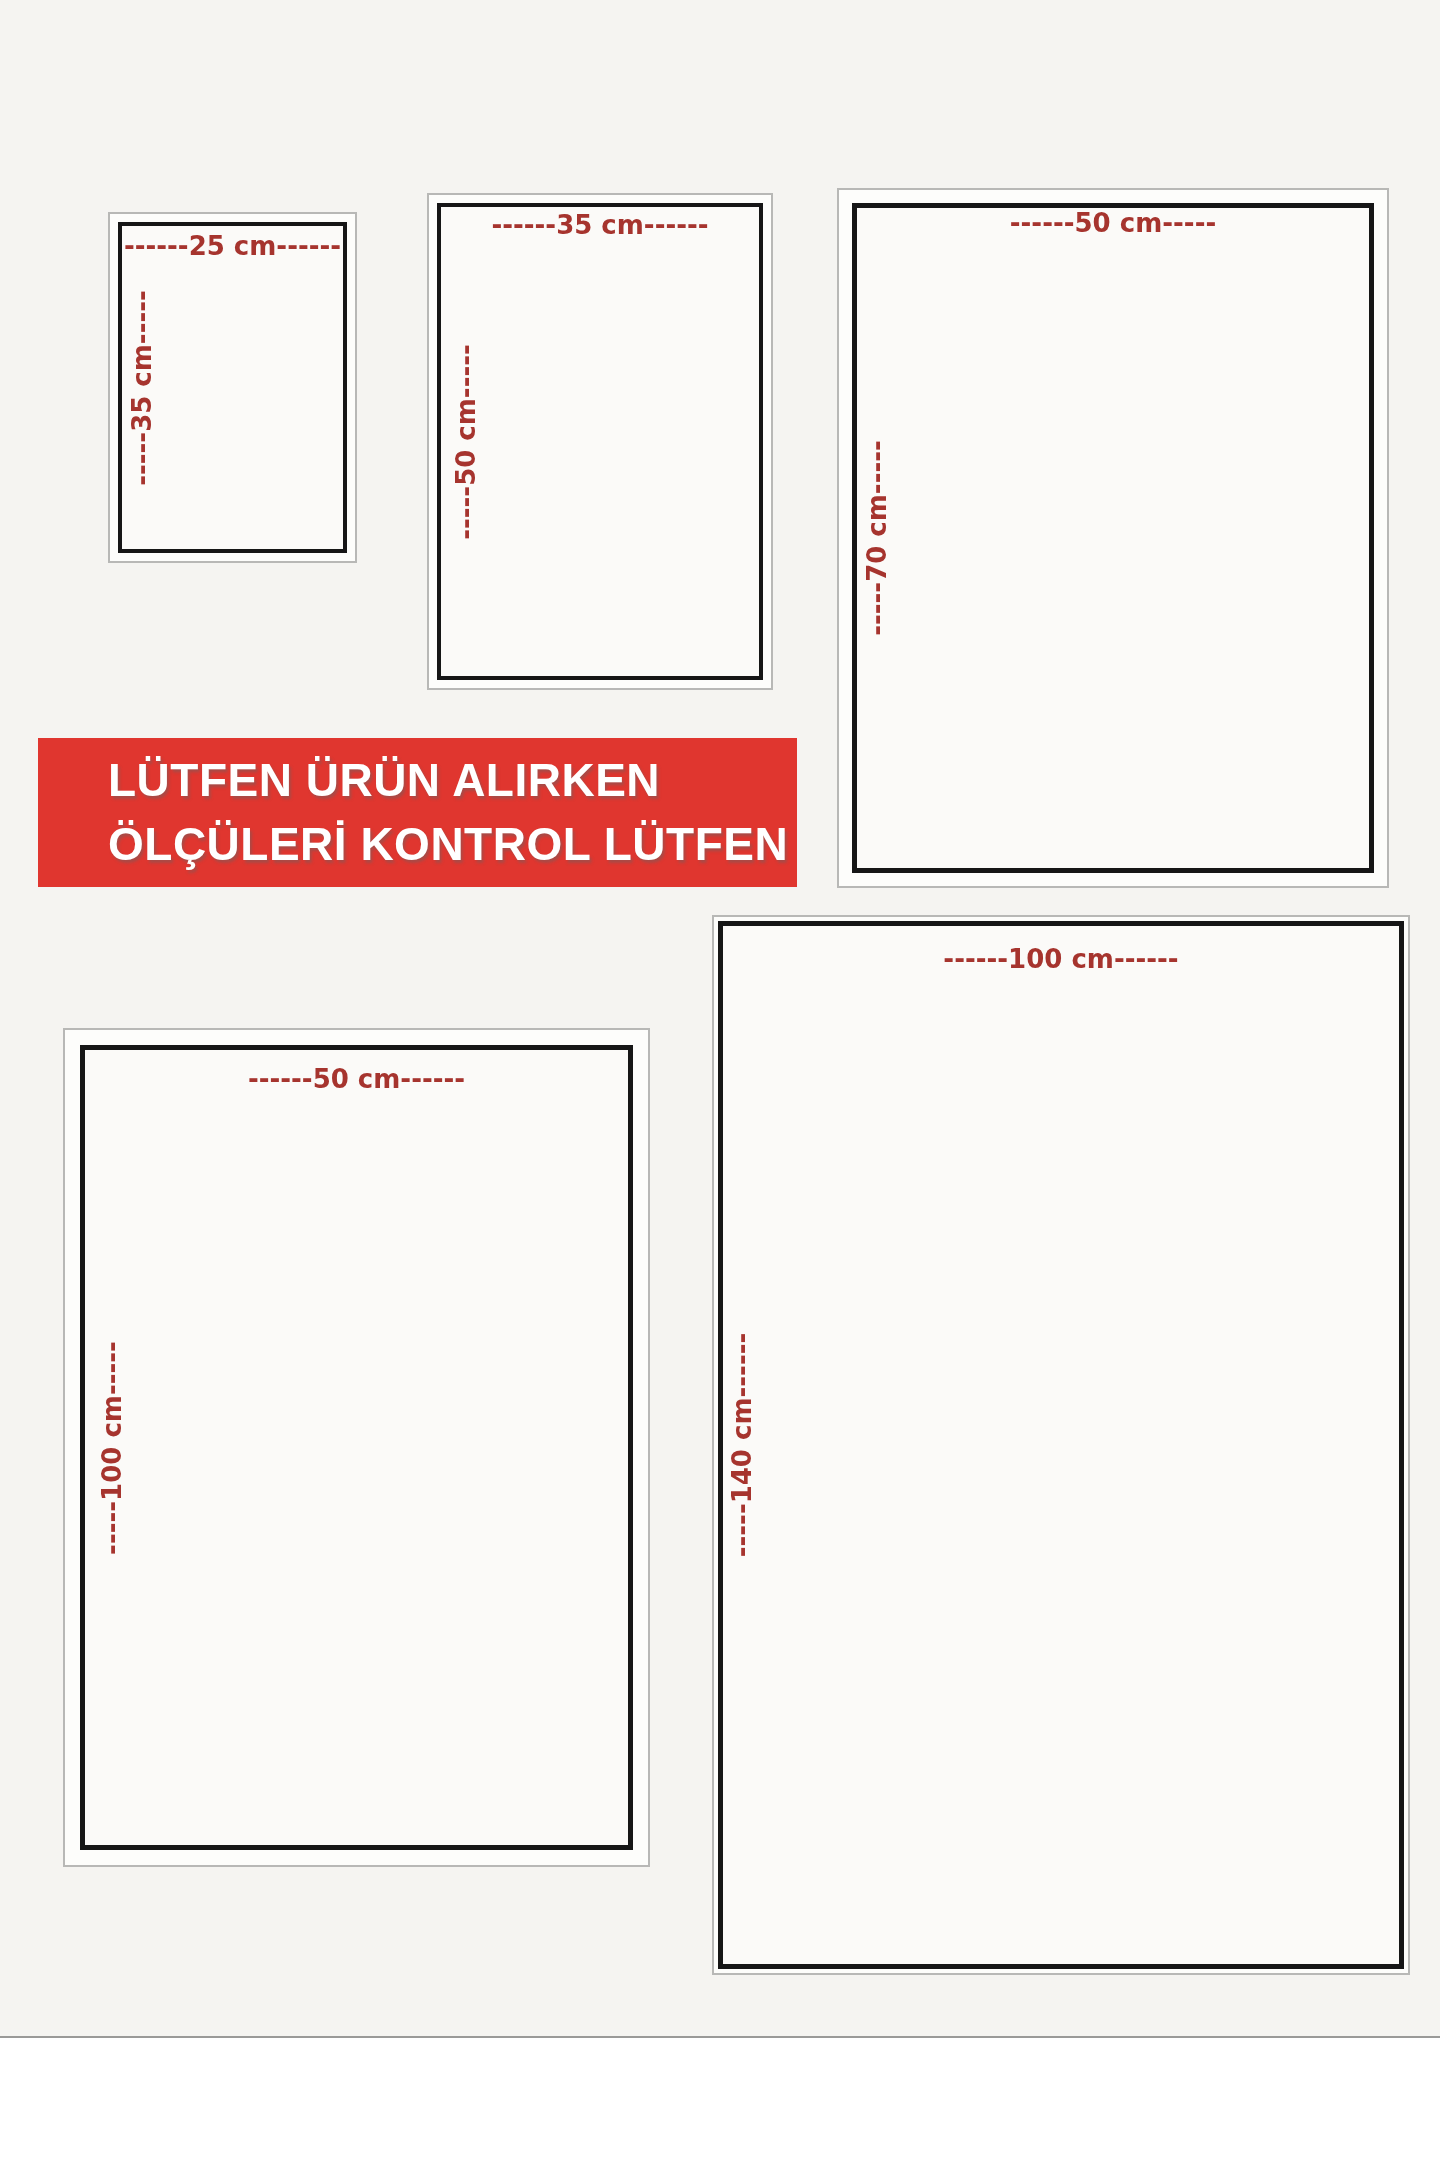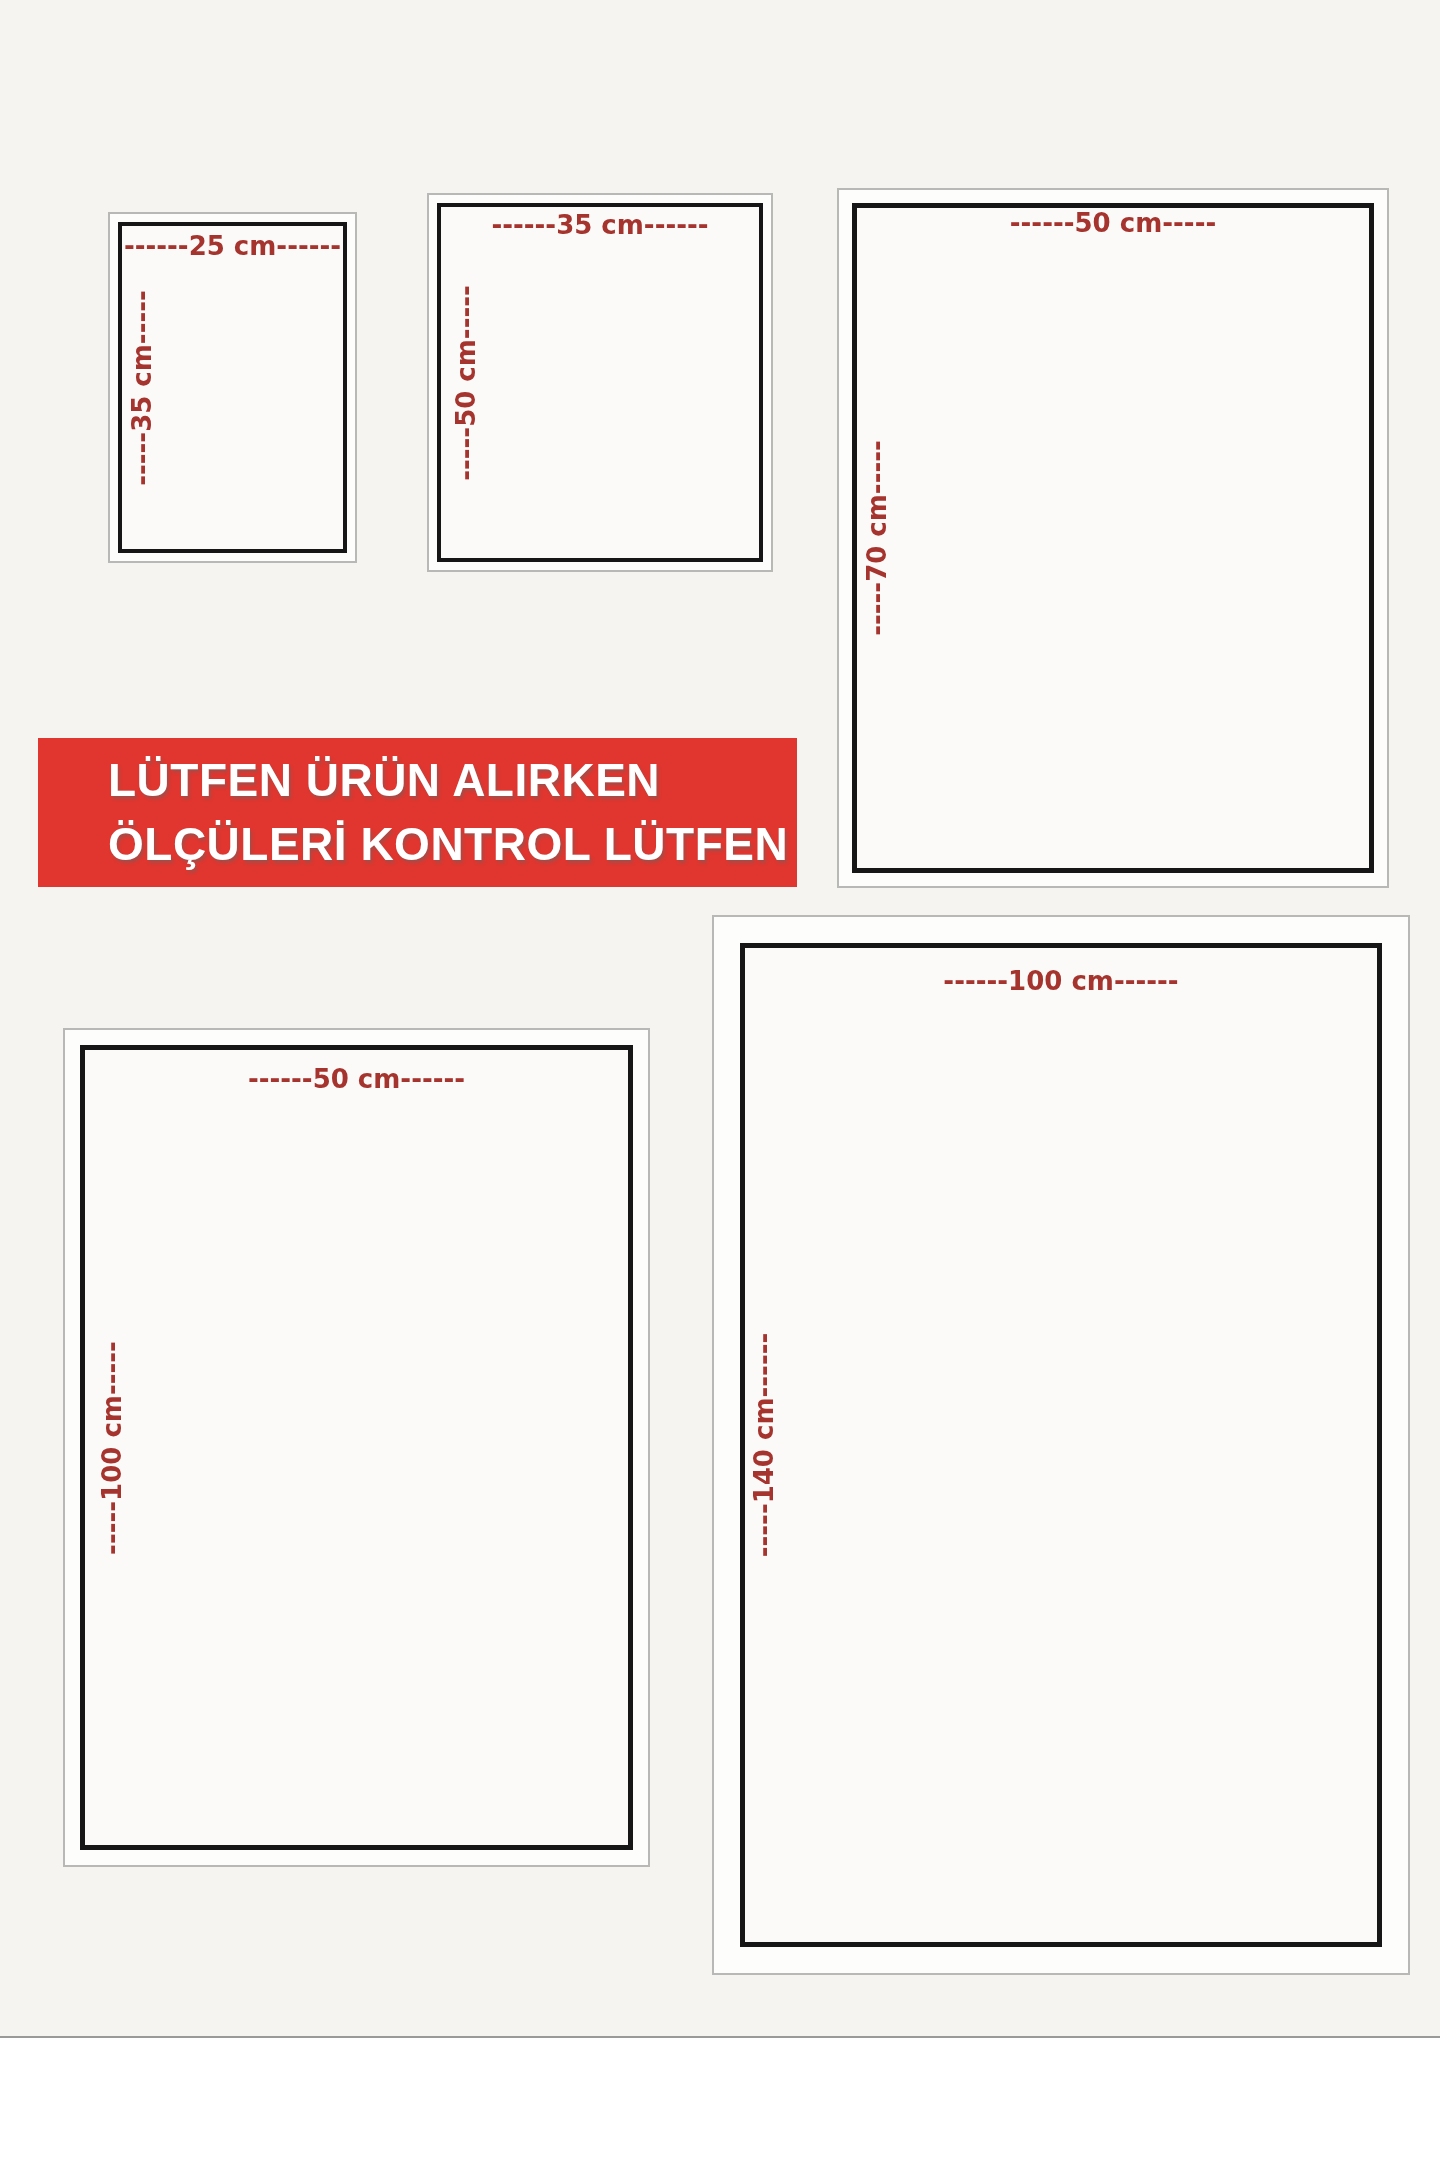--- a/index.html
+++ b/index.html
@@ -57,35 +57,35 @@
     color: var(--label-red);
     font-size: 26px;
     font-weight: 700;
     line-height: 26px;
   }
   
   .s1 { left: 108px; top: 192px; width: 249px; height: 351px; padding: 8px; margin-top: 20px; }
   .s1 .hlabel { top: 7px; }
   .s1 .vlabel { left: 20px; }
   
-  .s2 { left: 427px; top: 193px; width: 346px; height: 379px; padding: 8px; }
+  .s2 { left: 427px; top: 193px; width: 346px; height: 497px; padding: 8px; }
   .s2 .hlabel { top: 5px; }
   .s2 .vlabel { left: 25px; }
   
   .s3 { left: 837px; top: 188px; width: 552px; height: 700px; padding: 13px; }
   .s3 .inner-frame { border-width: 5px; }
   .s3 .hlabel { top: 2px; }
   .s3 .vlabel { left: 20px; }
   
   .s4 { left: 63px; top: 1028px; width: 587px; height: 839px; padding: 15px; }
   .s4 .inner-frame { border-width: 5px; }
   .s4 .hlabel { top: 16px; }
   .s4 .vlabel { left: 27px; }
   
-  .s5 { left: 712px; top: 915px; width: 698px; height: 1060px; padding: 26px; text-decoration: underline; }
+  .s5 { left: 712px; top: 915px; width: 698px; height: 1060px; padding: 4px; text-decoration: underline; }
   .s5 .inner-frame { border-width: 5px; }
   .s5 .hlabel { top: 20px; }
   .s5 .vlabel { left: 19px; }
   
   .banner {
     position: absolute;
     left: 38px; top: 738px;
     width: 759px; height: 149px;
     background: var(--banner-red);
     color: #ffffff;

